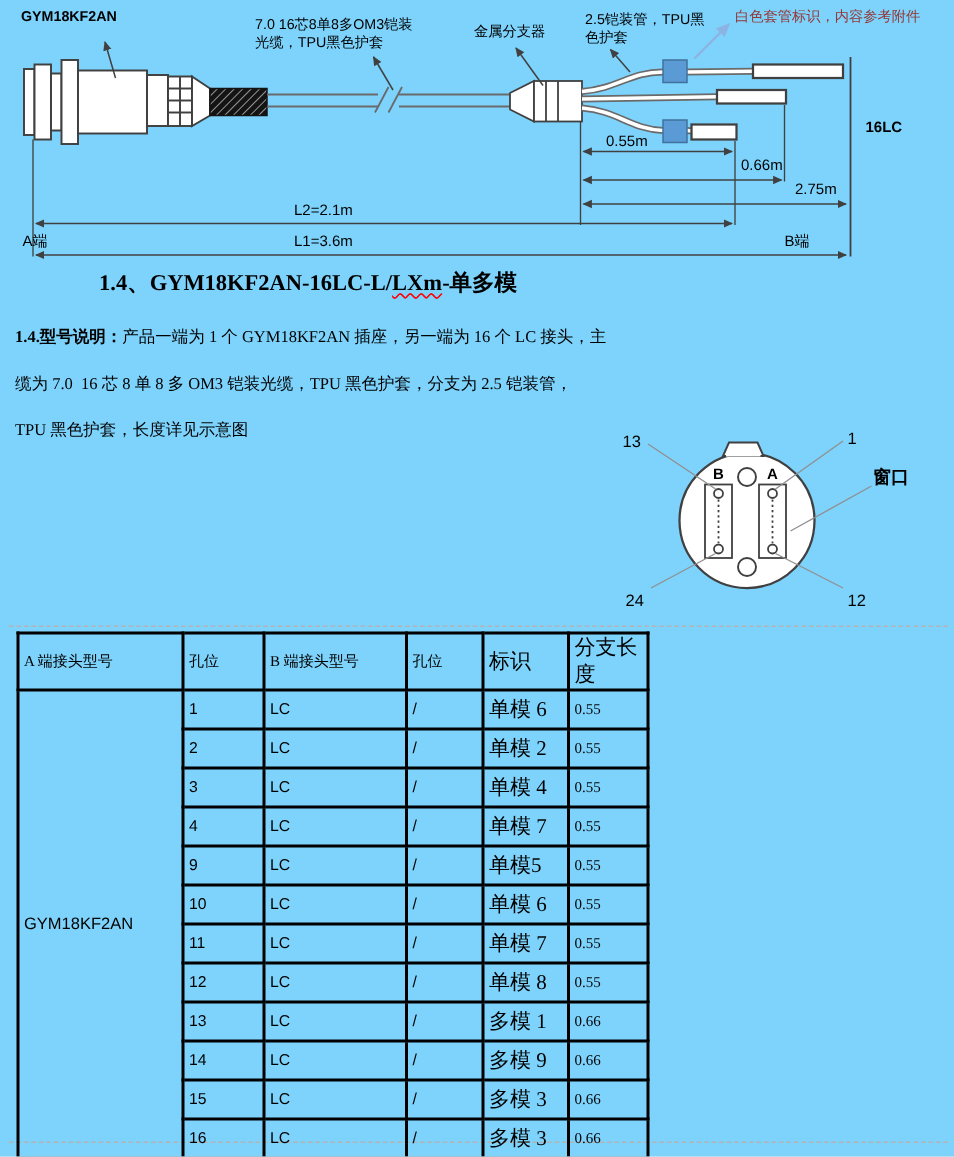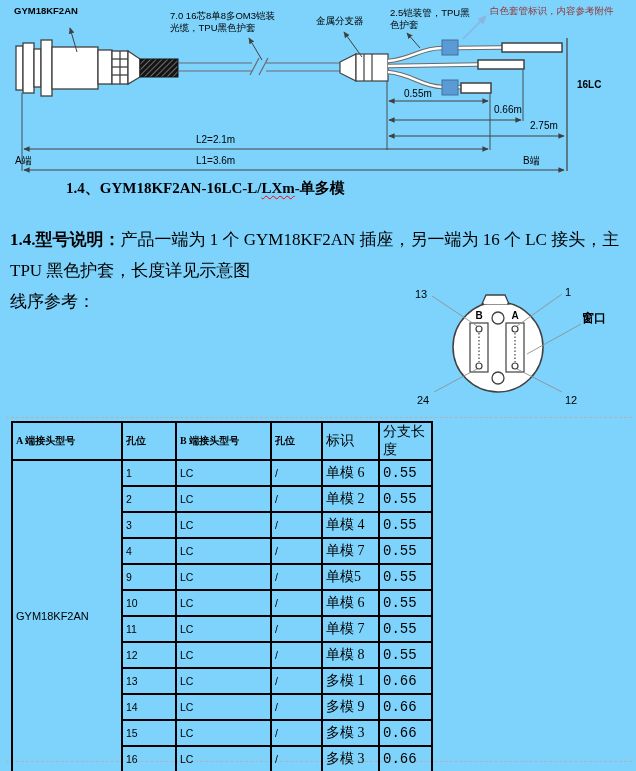--- a/index.html
+++ b/index.html
@@ -3,34 +3,34 @@
 <meta charset="utf-8">
 <style>
   html,body{margin:0;padding:0;background:#e8e8e8;}
   .page{position:relative;width:636px;height:771px;background:#7dd3fc;overflow:hidden;
         font-family:"Liberation Serif","DejaVu Serif",serif;color:#000;}
   svg text{font-family:"Liberation Sans","DejaVu Sans",sans-serif;}
   .doc-title{position:absolute;left:66px;top:179px;font-size:15px;font-weight:bold;
              font-family:"Liberation Serif","DejaVu Serif",serif;white-space:nowrap;}
   .doc-title .squiggle{text-decoration:underline;text-decoration-style:wavy;
              text-decoration-color:#ff0000;text-decoration-thickness:1px;text-underline-offset:2px;}
-  .para{position:absolute;left:10px;top:224px;width:620px;font-size:17px;line-height:31px;}
+  .para{position:absolute;left:10px;top:210px;width:620px;font-size:11px;line-height:31px;}
   .para .line{white-space:pre;}
   .para b{font-weight:bold;}
   .boundary{position:absolute;left:6px;width:626px;border-top:1px dashed #b3b3b3;height:0;}
   .boundary.top{top:417px;}
   .boundary.bottom{top:761px;}
   table.wiring{position:absolute;left:11px;top:421px;border-collapse:collapse;table-layout:fixed;}
   table.wiring td,table.wiring th{border:2px solid #000;padding:0 3px;height:24px;
       vertical-align:middle;text-align:left;overflow:hidden;}
-  th.hsmall{font-size:10px;font-weight:bold;font-family:"Liberation Serif","DejaVu Serif",serif;}
+  th.hsmall{font-size:10px;font-weight:normal;font-family:"Liberation Serif","DejaVu Serif",serif;}
   th.hbig{font-size:14px;font-weight:normal;font-family:"Liberation Serif","DejaVu Serif",serif;}
   td.c-small{font-size:10.5px;font-family:"Liberation Sans","DejaVu Sans",sans-serif;}
   td.c-mark{font-size:14px;font-family:"Liberation Serif","DejaVu Serif",serif;}
-  td.c-len{font-size:14px;font-family:Liberation Mono, monospace;}
+  td.c-len{font-size:10px;font-family:Liberation Serif, serif;}
   td.c-atype{font-size:11px;font-family:"Liberation Sans","DejaVu Sans",sans-serif;vertical-align:middle;}
 </style>
 </head>
 <body>
 
 <div class="page">
 
   <svg style="position:absolute;left:0;top:0" width="636" height="178" viewBox="0 0 636 178">
     <defs>
       <marker id="ah" viewBox="0 0 10 10" refX="8" refY="5" markerWidth="7" markerHeight="7" orient="auto-start-reverse">
@@ -144,22 +144,22 @@
     <text x="15" y="164" font-size="10">A端</text>
     <text x="523" y="164" font-size="10">B端</text>
   </svg>
 
   <div class="doc-title">
     <span>1.4、GYM18KF2AN-16LC-L/</span><span class="squiggle">LXm</span><span>-单多模</span>
   </div>
 
   <div class="para">
     <div class="line"><b>1.4.型号说明：</b><span>产品一端为 1 个 GYM18KF2AN 插座，另一端为 16 个 LC 接头，主</span></div>
+    <div class="line">缆为 7.0  16 芯 8 单 8 多 OM3 铠装光缆，TPU 黑色护套，分支为 2.5 铠装管，</div>
     <div class="line">TPU 黑色护套，长度详见示意图</div>
-    <div class="line">线序参考：</div>
   </div>
 
   <svg style="position:absolute;left:410px;top:282px" width="212" height="128" viewBox="0 0 212 128">
     <circle cx="88" cy="65" r="45" fill="#fff" stroke="#404040" stroke-width="1.5"></circle>
     <polygon points="72,22 76,13 95,13 99,22" fill="#fff" stroke="#404040" stroke-width="1.3"></polygon>
     <line x1="74" y1="21" x2="97" y2="21" stroke="#fff" stroke-width="2.5"></line>
     <g fill="#fff" stroke="#404040" stroke-width="1.2">
       <rect x="60" y="41" width="18" height="49"></rect>
       <circle cx="69" cy="47" r="3"></circle>
       <circle cx="69" cy="84" r="3"></circle>

